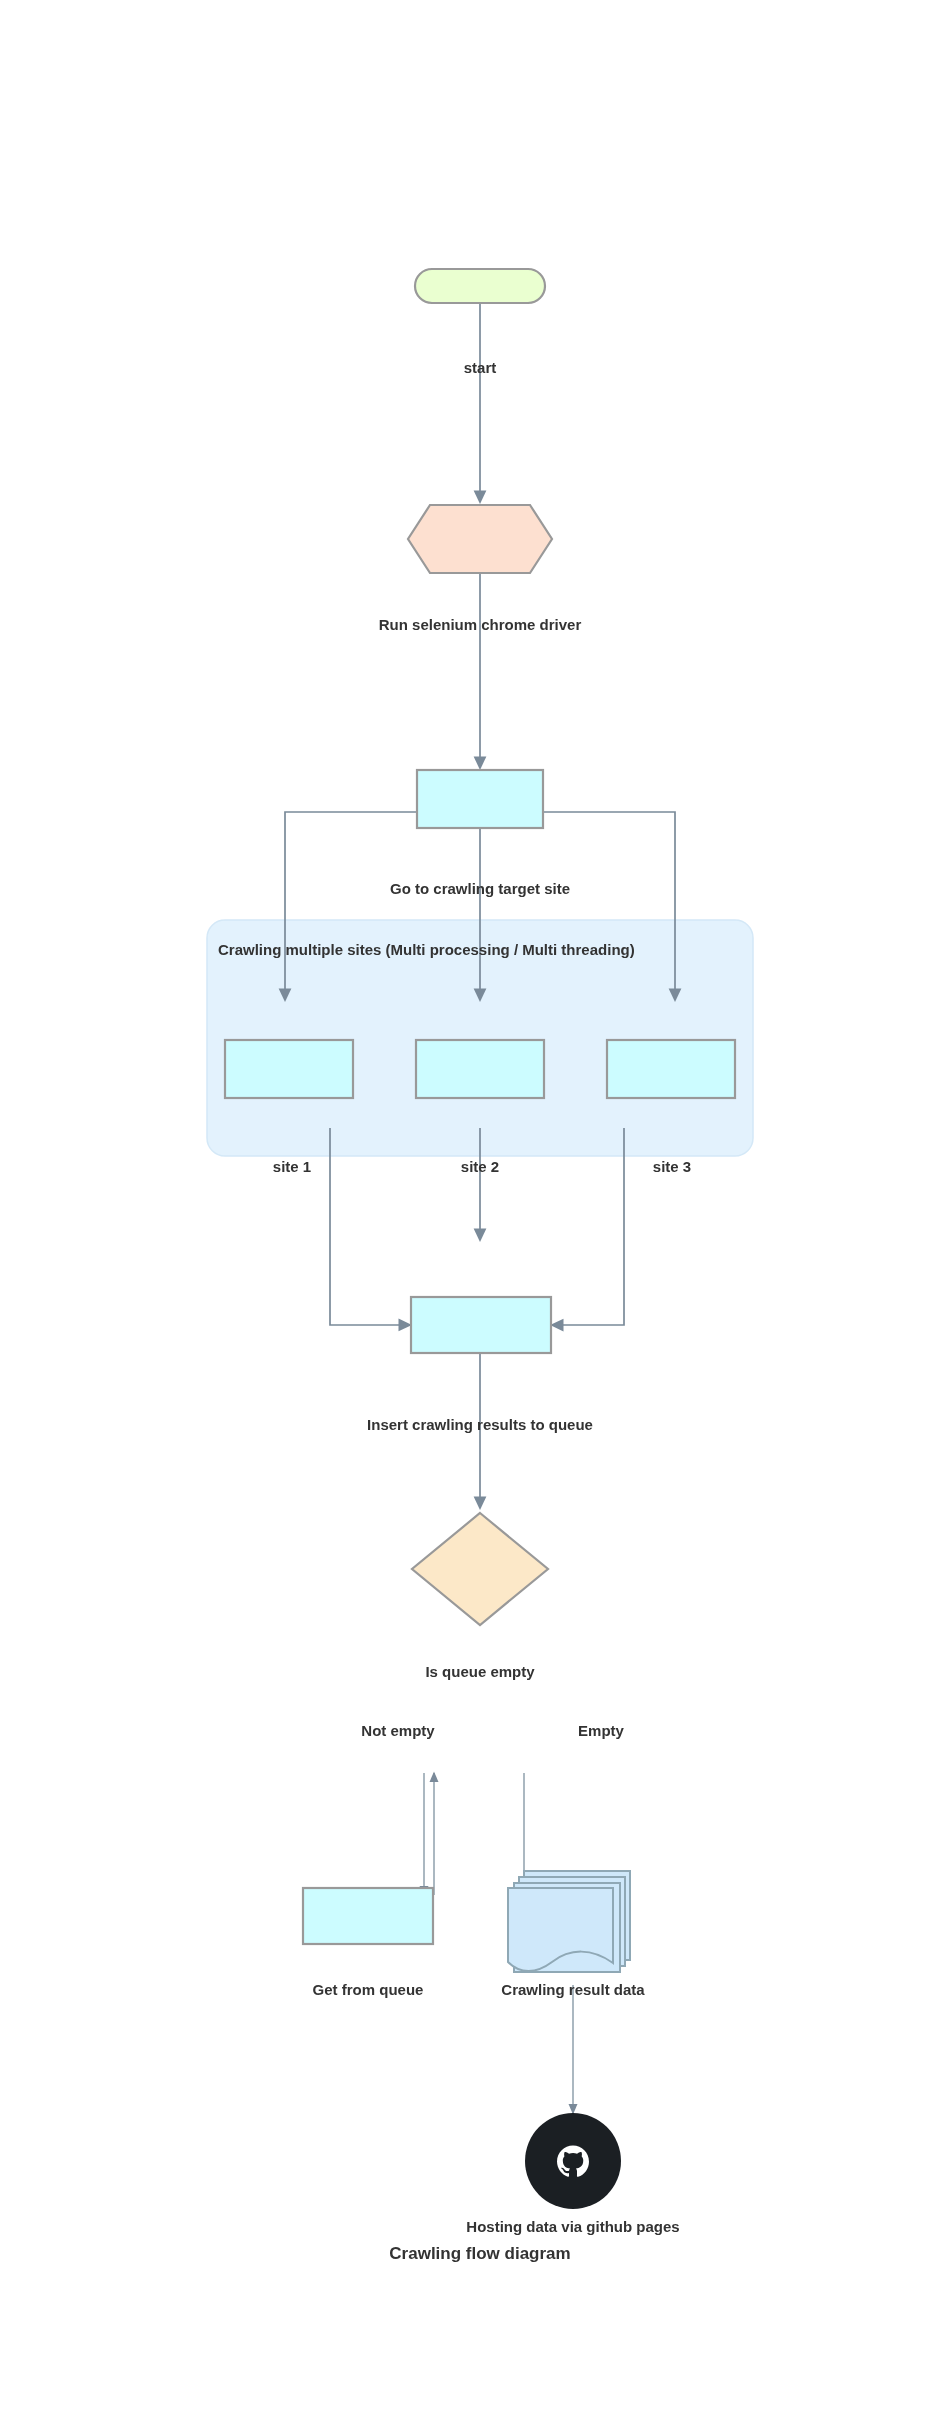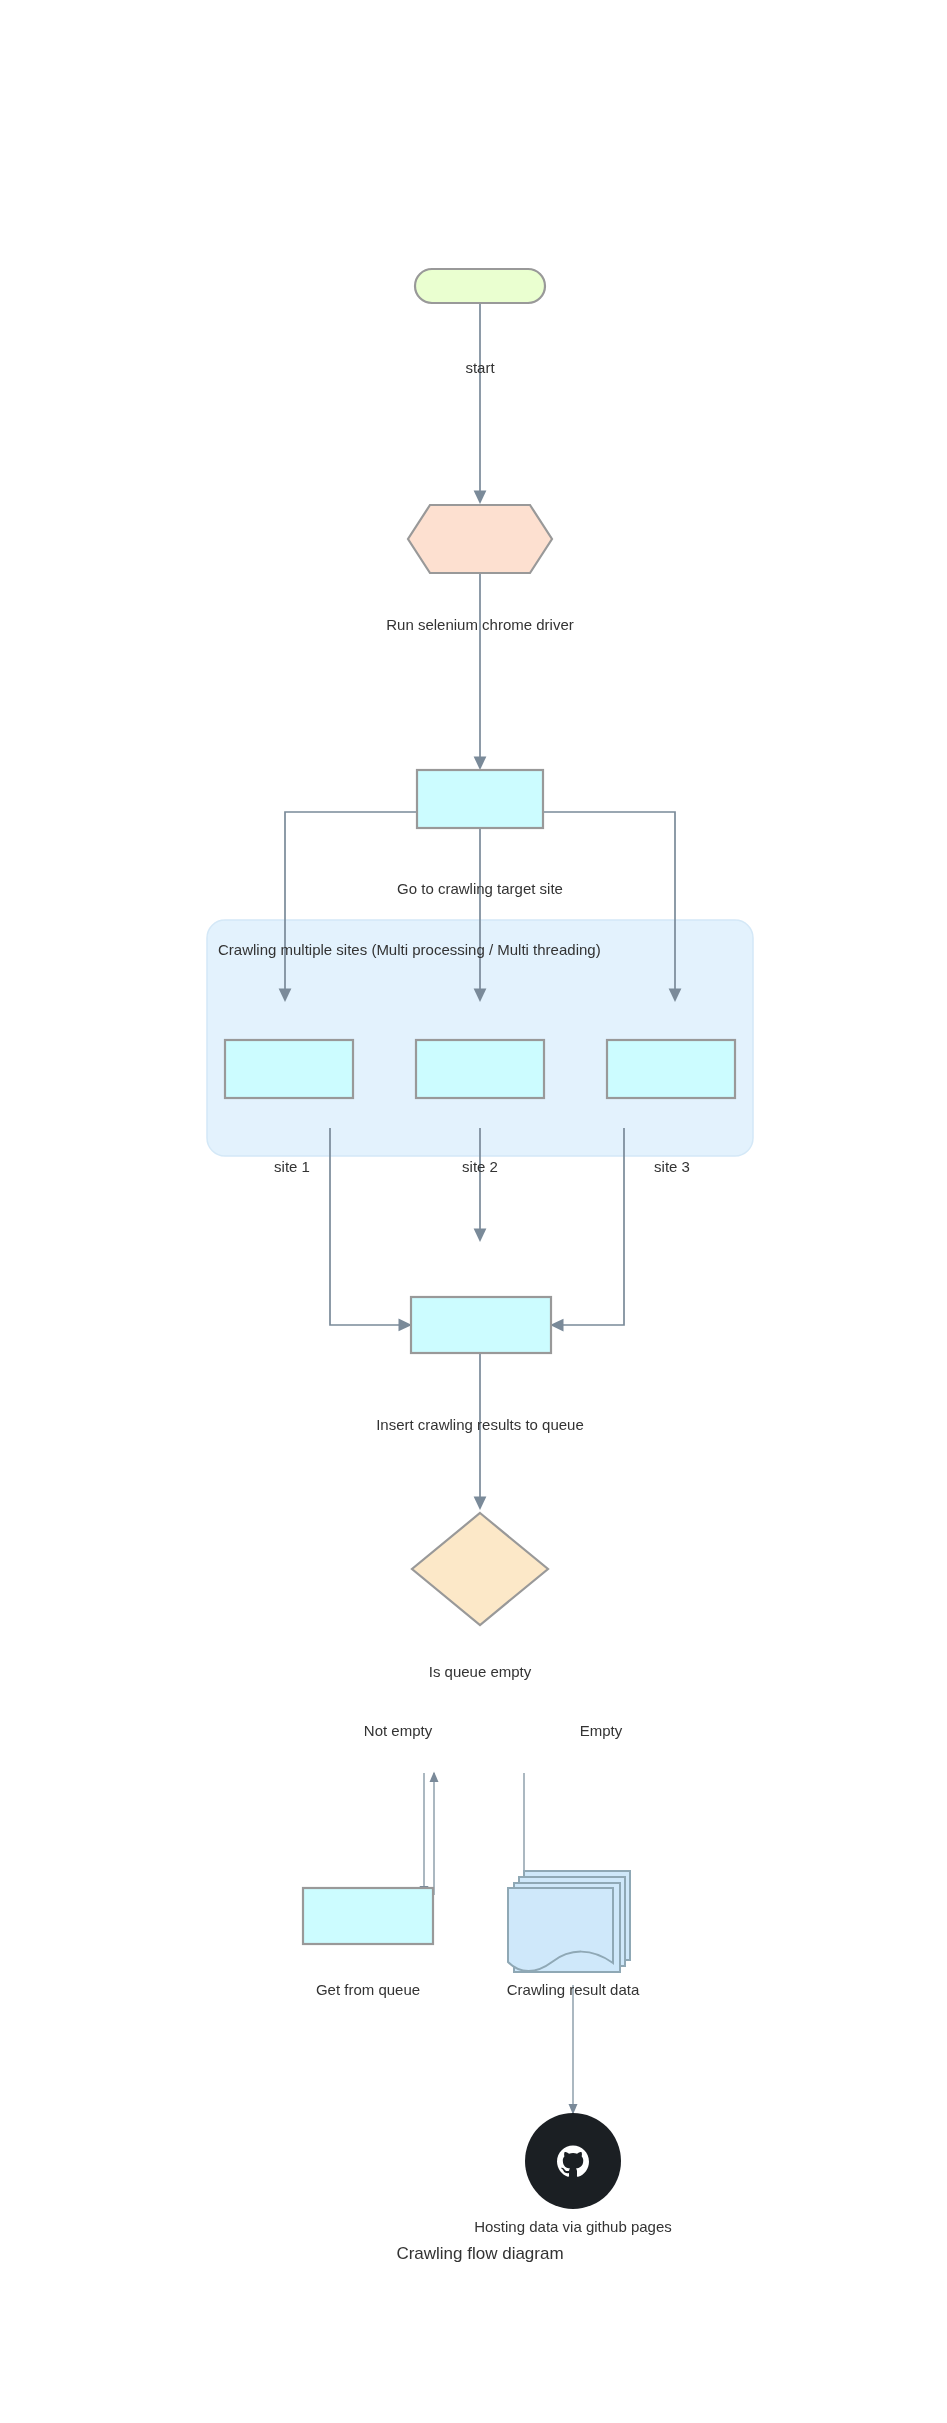--- a/index.html
+++ b/index.html
@@ -1,21 +1,21 @@
 <!DOCTYPE html>
 <html><head>
 <meta charset="utf-8">
 <style>
   html,body{margin:0;padding:0;background:#ffffff;}
   body{
     width:947px;height:2423px;position:relative;overflow:hidden;
     font-family:"Liberation Sans","DejaVu Sans",sans-serif;
     color:#333333;
   }
-  #diagram-root{position:absolute;inset:0;}
+  #diagram-root{position:absolute;inset:0;font-weight:bold;}
   svg#flow-svg{position:absolute;left:0;top:0;width:947px;height:2423px;display:block;}
   .node-label,.edge-label,.sg-title,.caption{
     font-family:"Liberation Sans","DejaVu Sans",sans-serif;
     fill:#333333;
   }
   .edge-label{font-size:15px;}
   .sg-title{font-size:15px;}
   .caption{font-size:17px;}
   .shape-stroke{stroke:#999999;stroke-width:2.2;}
   .edge-line{stroke:#7a8a99;stroke-width:1.7;fill:none;}

